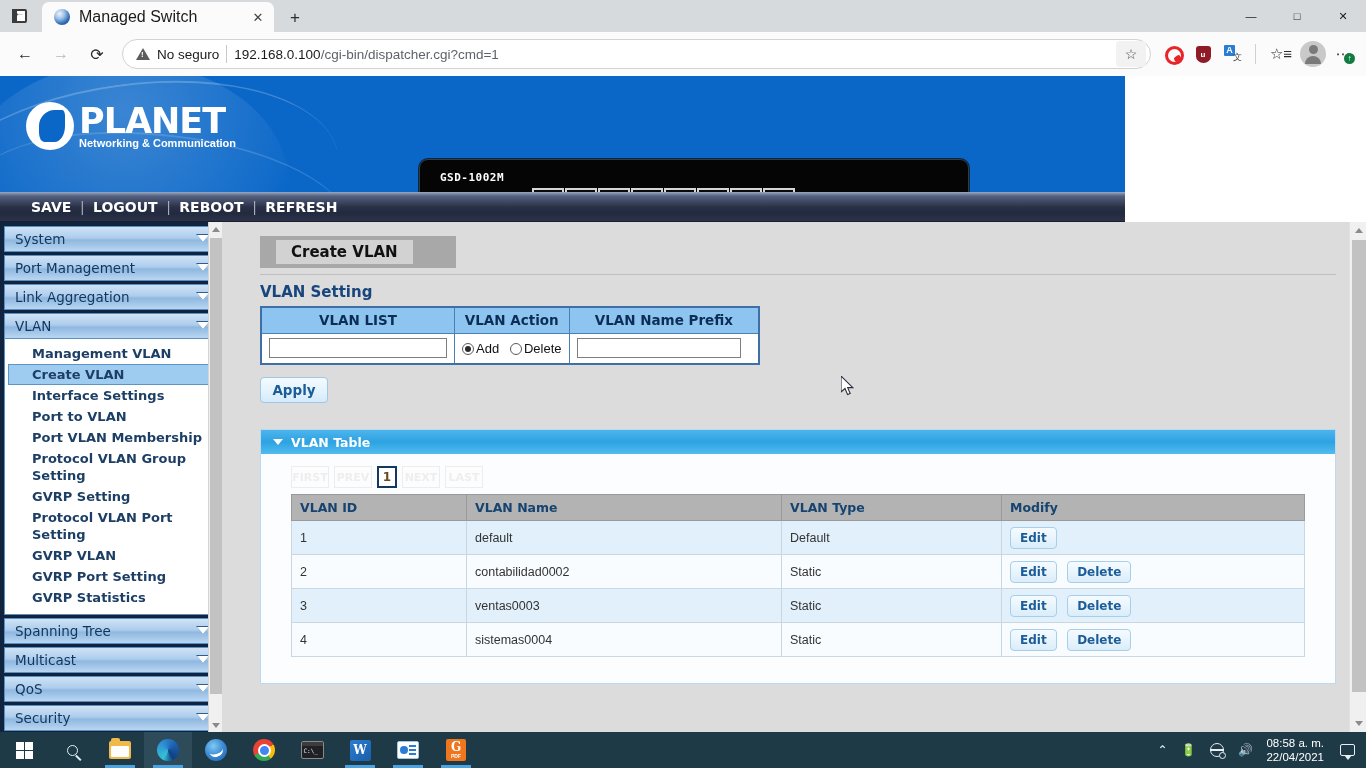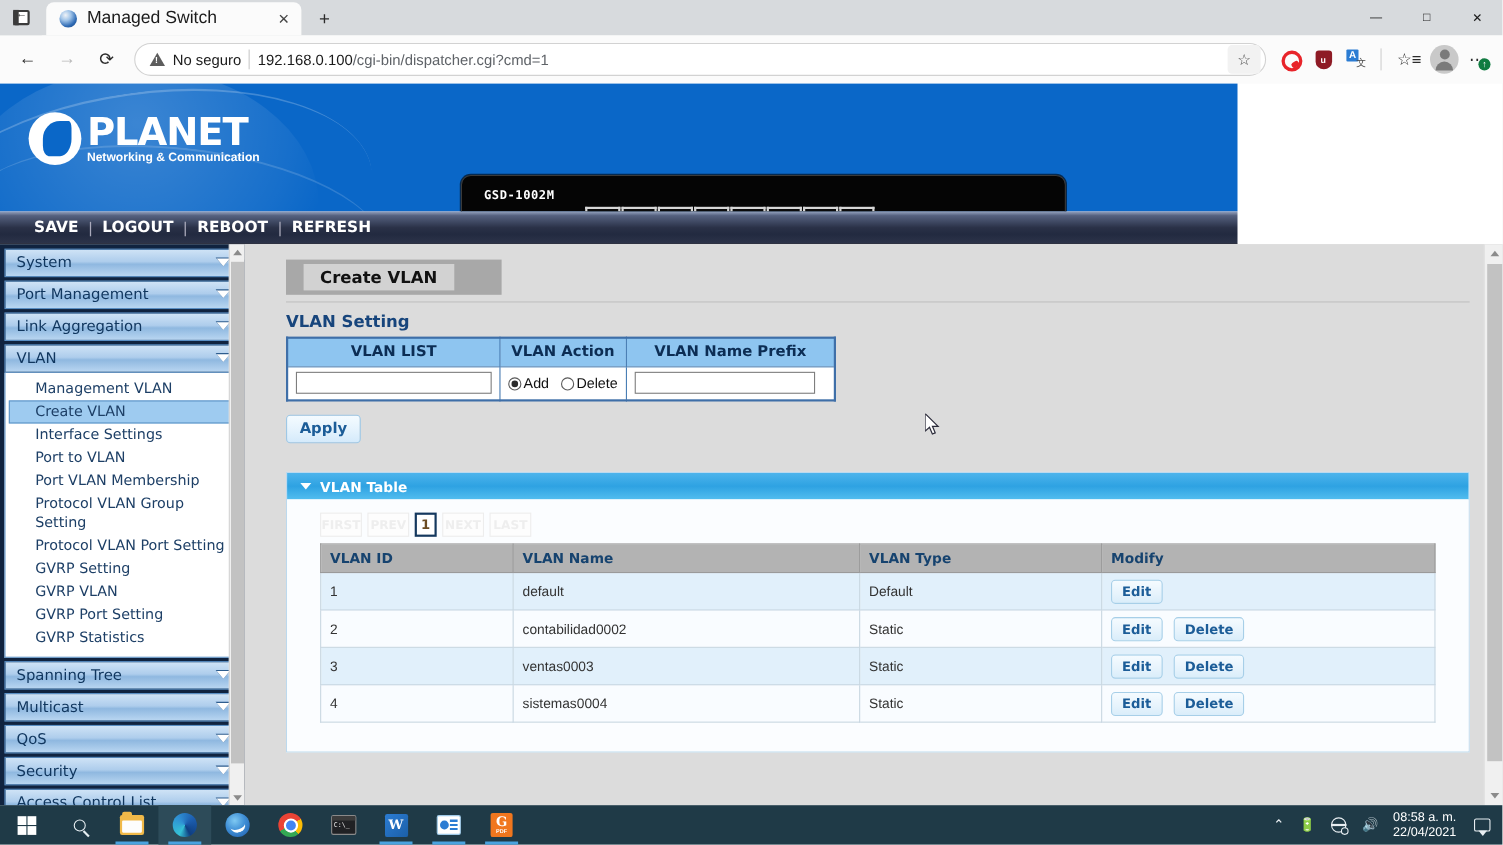--- a/index.html
+++ b/index.html
@@ -177,21 +177,21 @@
   }
   .menu-group-label { font-size: 13.5px; font-weight: normal; color: #10365e;
     font-family: "DejaVu Sans", sans-serif; }
   .chev { width: 0; height: 0; border-left: 6px solid transparent; border-right: 6px solid transparent;
     border-top: 6px solid transparent; position: relative; }
   .chev::after { content:""; position:absolute; left:-6px; top:-7px; width:0; height:0;
     border-left:6px solid transparent; border-right:6px solid transparent; border-top:7px solid #ffffff; }
   .chev::before { content:""; position:absolute; left:-7px; top:-8px; width:0; height:0;
     border-left:7px solid transparent; border-right:7px solid transparent; border-top:8px solid #2e5d8e; }
   .submenu { background: #ffffff; border: 1px solid #5a8fc4; border-top: none; padding: 4px 3px 6px 3px;
-    margin-bottom: 3px; margin-top: -3px; }
+    margin-bottom: 3px; margin-top: -3px; font-weight: bold; }
   .submenu-item { font-size: 13px; color: #1d3f66; padding: 2px 6px 2px 24px; line-height: 17px;
     font-family: "DejaVu Sans", sans-serif; }
   .submenu-item.active { background: #9ecbf0; border: 1px solid #5d94c6; padding: 1px 5px 1px 23px; }
   .sidebar-scroll {
     position: absolute; right: 0; top: 0; width: 14px; height: 510px; background: #f0f0f0;
     border-left: 1px solid #d4d4d4;
   }
   .sb-arrow { width: 14px; height: 14px; display: flex; align-items: center; justify-content: center; background: #f0f0f0; }
   .sb-arrow .tri-up { width:0;height:0;border-left:4px solid transparent;border-right:4px solid transparent;border-bottom:5px solid #8b8b8b; }
   .sb-arrow .tri-dn { width:0;height:0;border-left:4px solid transparent;border-right:4px solid transparent;border-top:5px solid #8b8b8b; }
@@ -482,22 +482,22 @@
           <span class="menu-group-label">VLAN</span>
           <span class="chev"></span>
         </div>
         <div class="submenu">
           <div class="submenu-item">Management VLAN</div>
           <div class="submenu-item active">Create VLAN</div>
           <div class="submenu-item">Interface Settings</div>
           <div class="submenu-item">Port to VLAN</div>
           <div class="submenu-item">Port VLAN Membership</div>
           <div class="submenu-item">Protocol VLAN Group Setting</div>
+          <div class="submenu-item">GVRP Setting</div>
           <div class="submenu-item">Protocol VLAN Port Setting</div>
-          <div class="submenu-item">GVRP Setting</div>
           <div class="submenu-item">GVRP VLAN</div>
           <div class="submenu-item">GVRP Port Setting</div>
           <div class="submenu-item">GVRP Statistics</div>
         </div>
 
         <div class="menu-group">
           <span class="menu-group-label">Spanning Tree</span>
           <span class="chev"></span>
         </div>
         <div class="menu-group">

